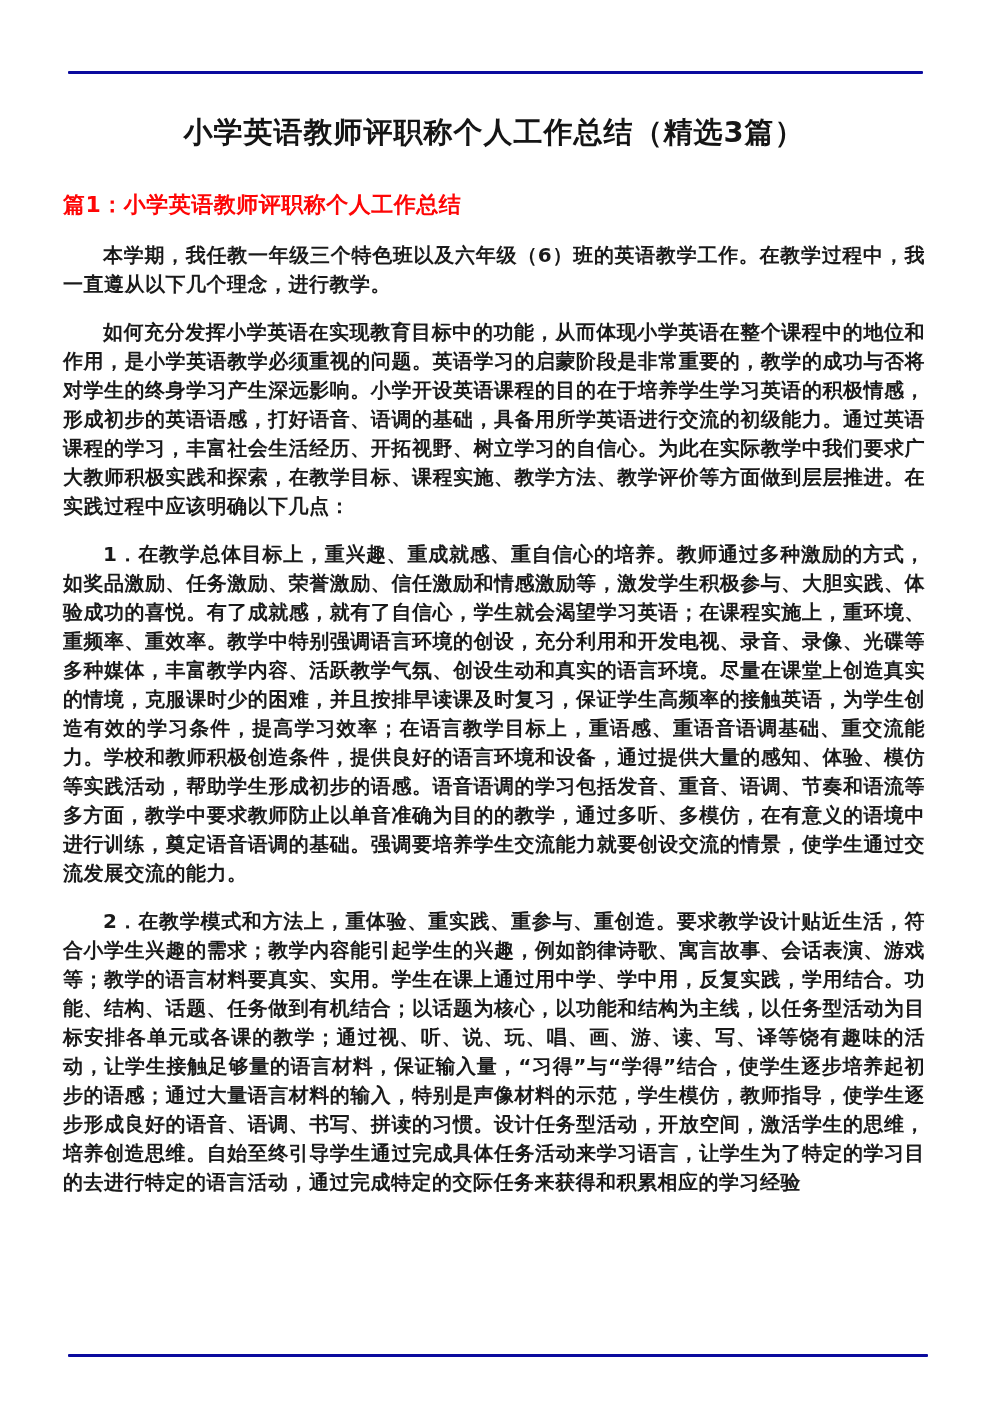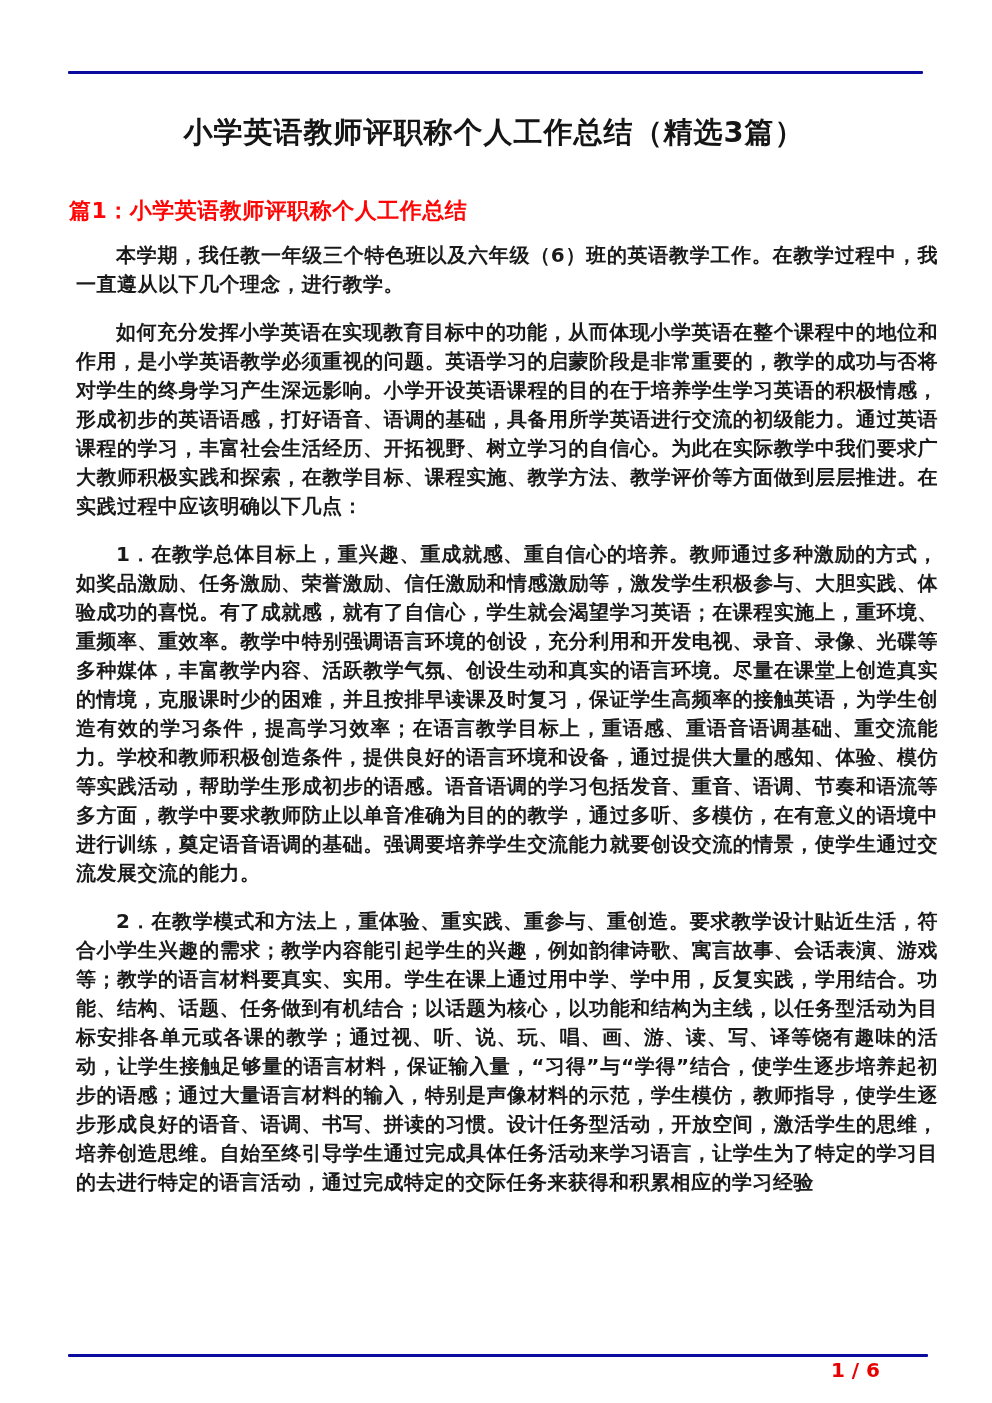--- a/index.html
+++ b/index.html
@@ -46,31 +46,31 @@
     line-height: 34px;
     font-weight: bold;
     color: #151515;
     letter-spacing: 1px;
   }
   .section-heading {
     position: absolute;
     top: 192px;
     left: 63px;
     width: 862px;
-    margin: 6px;
+    margin: 0;
     font-size: 22px;
     line-height: 26px;
     font-weight: bold;
     color: #fe0606;
     letter-spacing: 0.5px;
   }
   .content {
     position: absolute;
     top: 241px;
-    left: 76px;
+    left: 63px;
     width: 862px;
   }
   .body-para {
     margin: 0 0 19px 0;
     font-size: 20px;
     line-height: 29px;
     color: #1a1a1a;
     font-weight: bold;
     text-indent: 2em;
     text-align: justify;
@@ -102,15 +102,14 @@
 
   <div class="content">
     <p class="body-para">本学期，我任教一年级三个特色班以及六年级（6）班的英语教学工作。在教学过程中，我一直遵从以下几个理念，进行教学。</p>
     <p class="body-para">如何充分发挥小学英语在实现教育目标中的功能，从而体现小学英语在整个课程中的地位和作用，是小学英语教学必须重视的问题。英语学习的启蒙阶段是非常重要的，教学的成功与否将对学生的终身学习产生深远影响。小学开设英语课程的目的在于培养学生学习英语的积极情感，形成初步的英语语感，打好语音、语调的基础，具备用所学英语进行交流的初级能力。通过英语课程的学习，丰富社会生活经历、开拓视野、树立学习的自信心。为此在实际教学中我们要求广大教师积极实践和探索，在教学目标、课程实施、教学方法、教学评价等方面做到层层推进。在实践过程中应该明确以下几点：</p>
     <p class="body-para">1．在教学总体目标上，重兴趣、重成就感、重自信心的培养。教师通过多种激励的方式，如奖品激励、任务激励、荣誉激励、信任激励和情感激励等，激发学生积极参与、大胆实践、体验成功的喜悦。有了成就感，就有了自信心，学生就会渴望学习英语；在课程实施上，重环境、重频率、重效率。教学中特别强调语言环境的创设，充分利用和开发电视、录音、录像、光碟等多种媒体，丰富教学内容、活跃教学气氛、创设生动和真实的语言环境。尽量在课堂上创造真实的情境，克服课时少的困难，并且按排早读课及时复习，保证学生高频率的接触英语，为学生创造有效的学习条件，提高学习效率；在语言教学目标上，重语感、重语音语调基础、重交流能力。学校和教师积极创造条件，提供良好的语言环境和设备，通过提供大量的感知、体验、模仿等实践活动，帮助学生形成初步的语感。语音语调的学习包括发音、重音、语调、节奏和语流等多方面，教学中要求教师防止以单音准确为目的的教学，通过多听、多模仿，在有意义的语境中进行训练，奠定语音语调的基础。强调要培养学生交流能力就要创设交流的情景，使学生通过交流发展交流的能力。</p>
     <p class="body-para">2．在教学模式和方法上，重体验、重实践、重参与、重创造。要求教学设计贴近生活，符合小学生兴趣的需求；教学内容能引起学生的兴趣，例如韵律诗歌、寓言故事、会话表演、游戏等；教学的语言材料要真实、实用。学生在课上通过用中学、学中用，反复实践，学用结合。功能、结构、话题、任务做到有机结合；以话题为核心，以功能和结构为主线，以任务型活动为目标安排各单元或各课的教学；通过视、听、说、玩、唱、画、游、读、写、译等饶有趣味的活动，让学生接触足够量的语言材料，保证输入量，“习得”与“学得”结合，使学生逐步培养起初步的语感；通过大量语言材料的输入，特别是声像材料的示范，学生模仿，教师指导，使学生逐步形成良好的语音、语调、书写、拼读的习惯。设计任务型活动，开放空间，激活学生的思维，培养创造思维。自始至终引导学生通过完成具体任务活动来学习语言，让学生为了特定的学习目的去进行特定的语言活动，通过完成特定的交际任务来获得和积累相应的学习经验</p>
   </div>
 
   <div class="rule bottom-rule"></div>
 
-  <div class="page-number">1 / 6</div>
 
 </div>
 
 </body></html>

